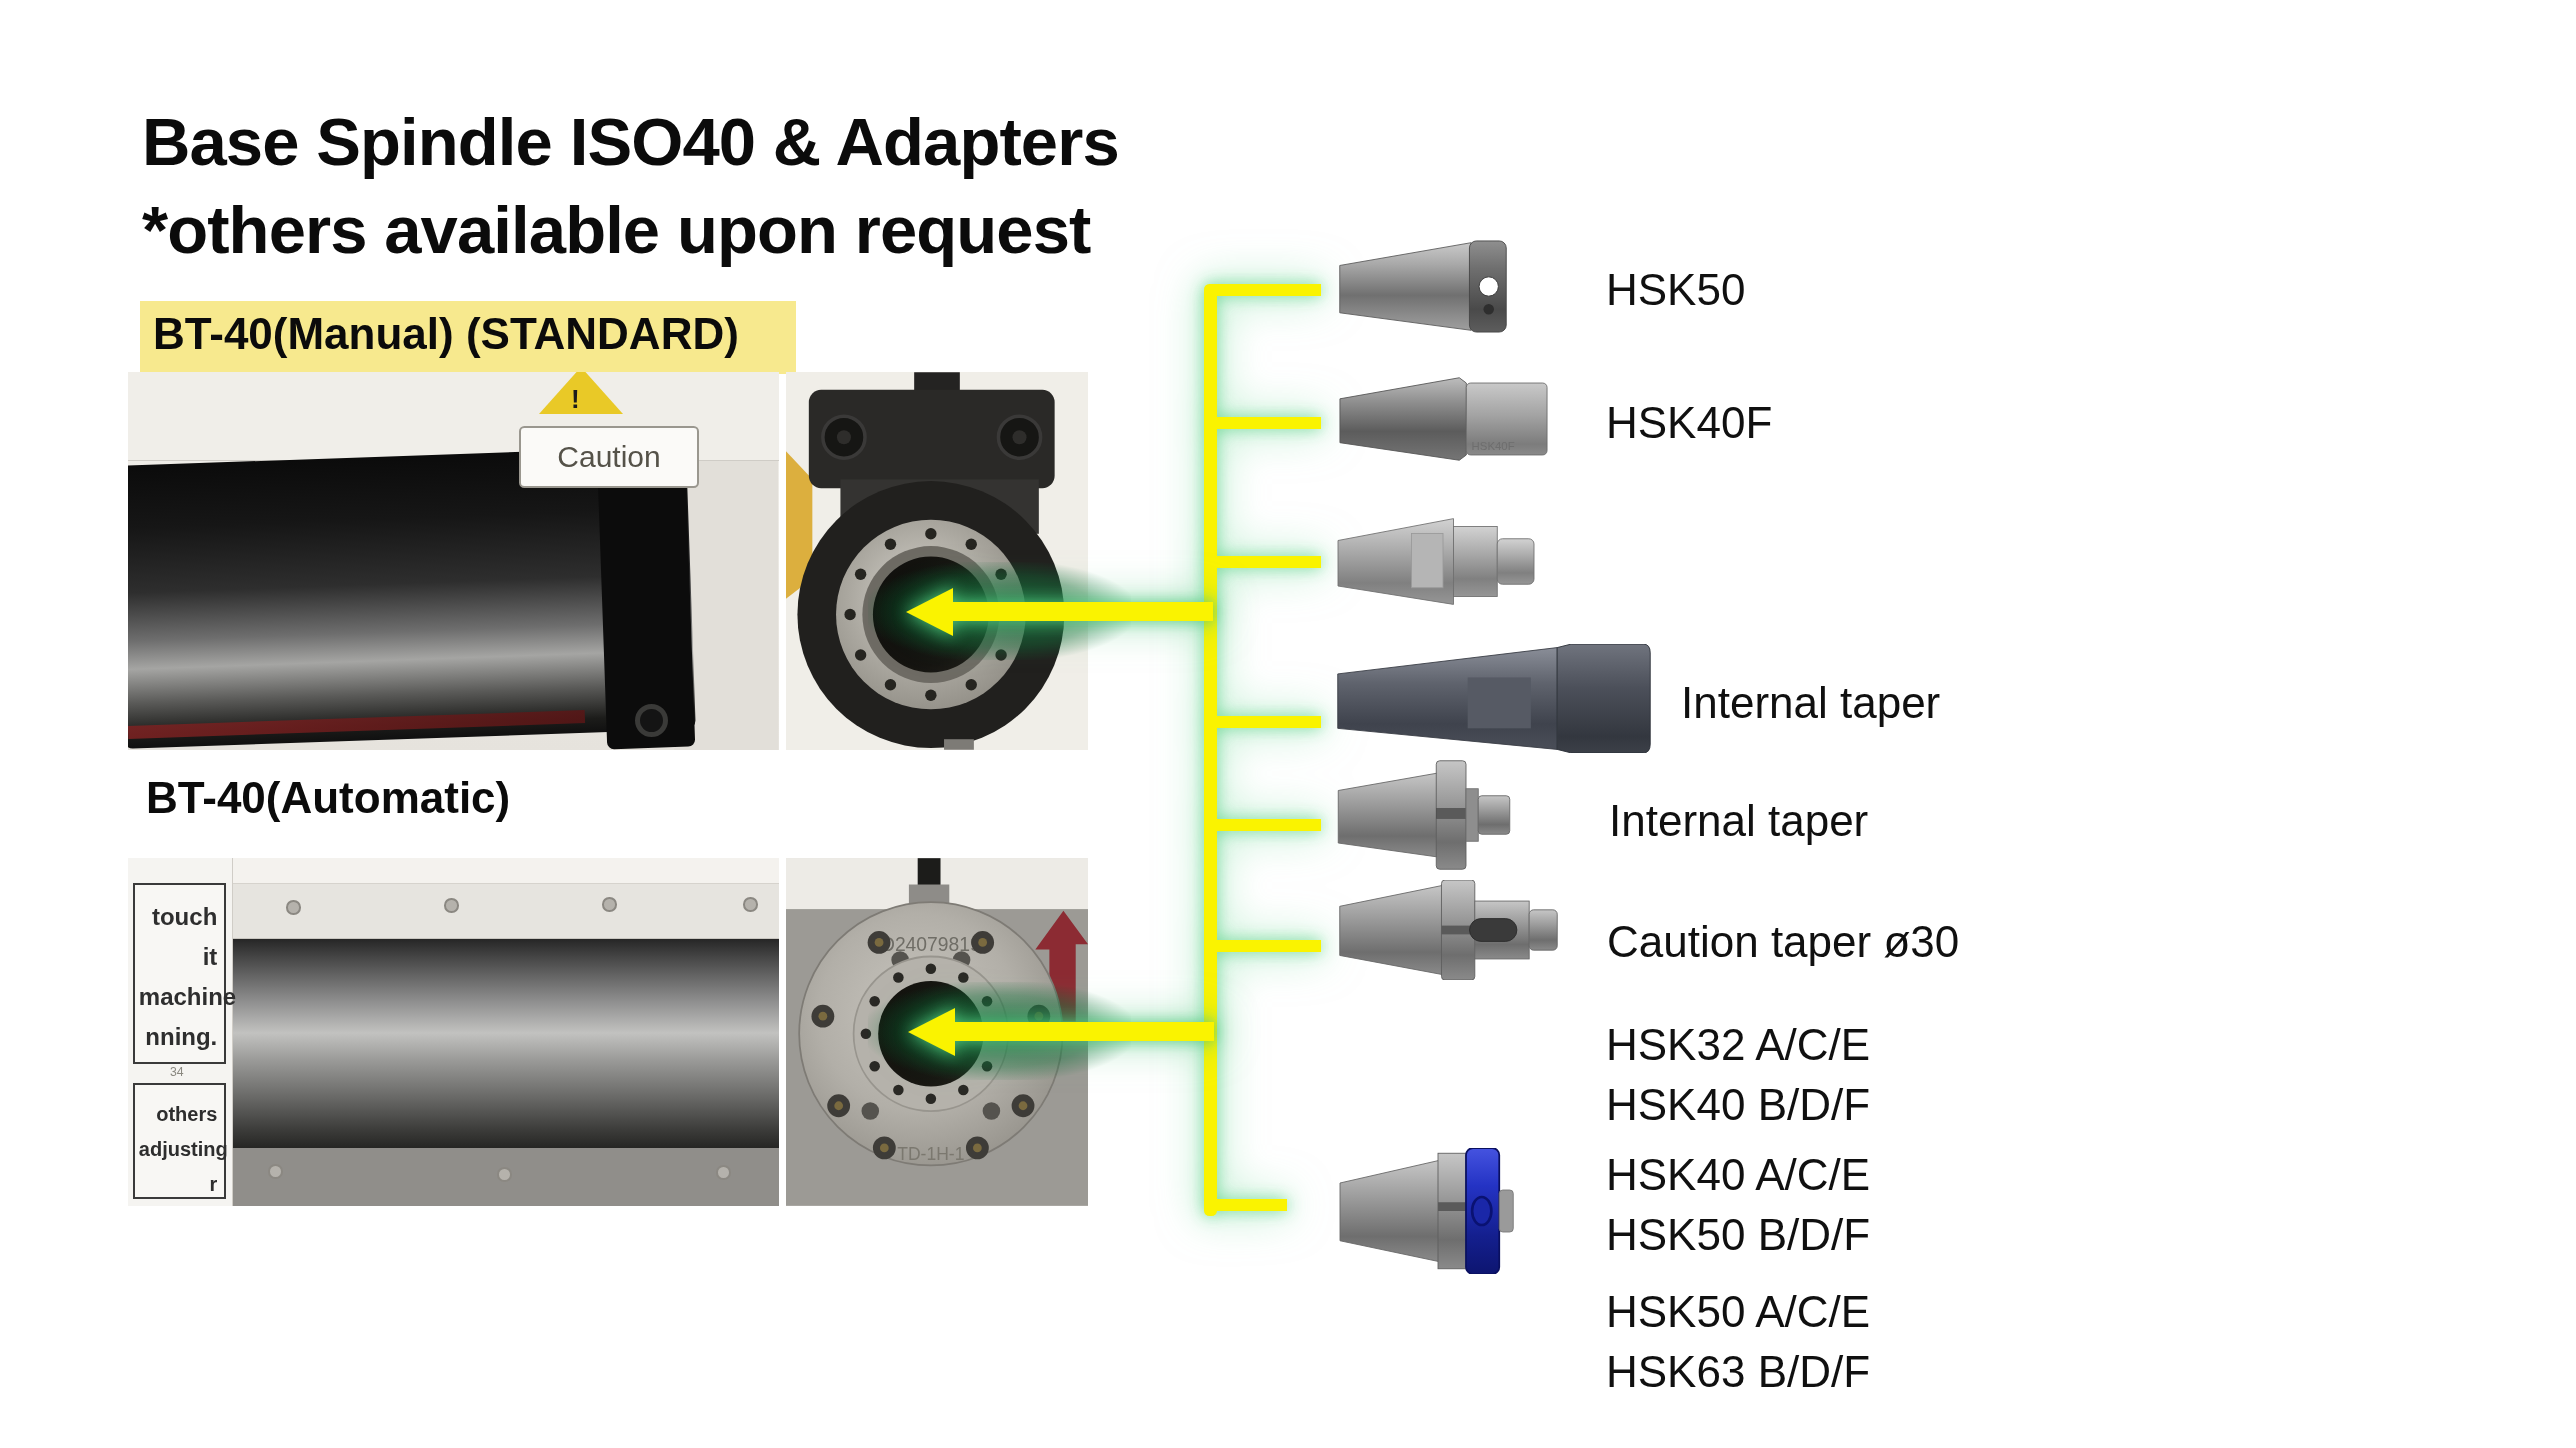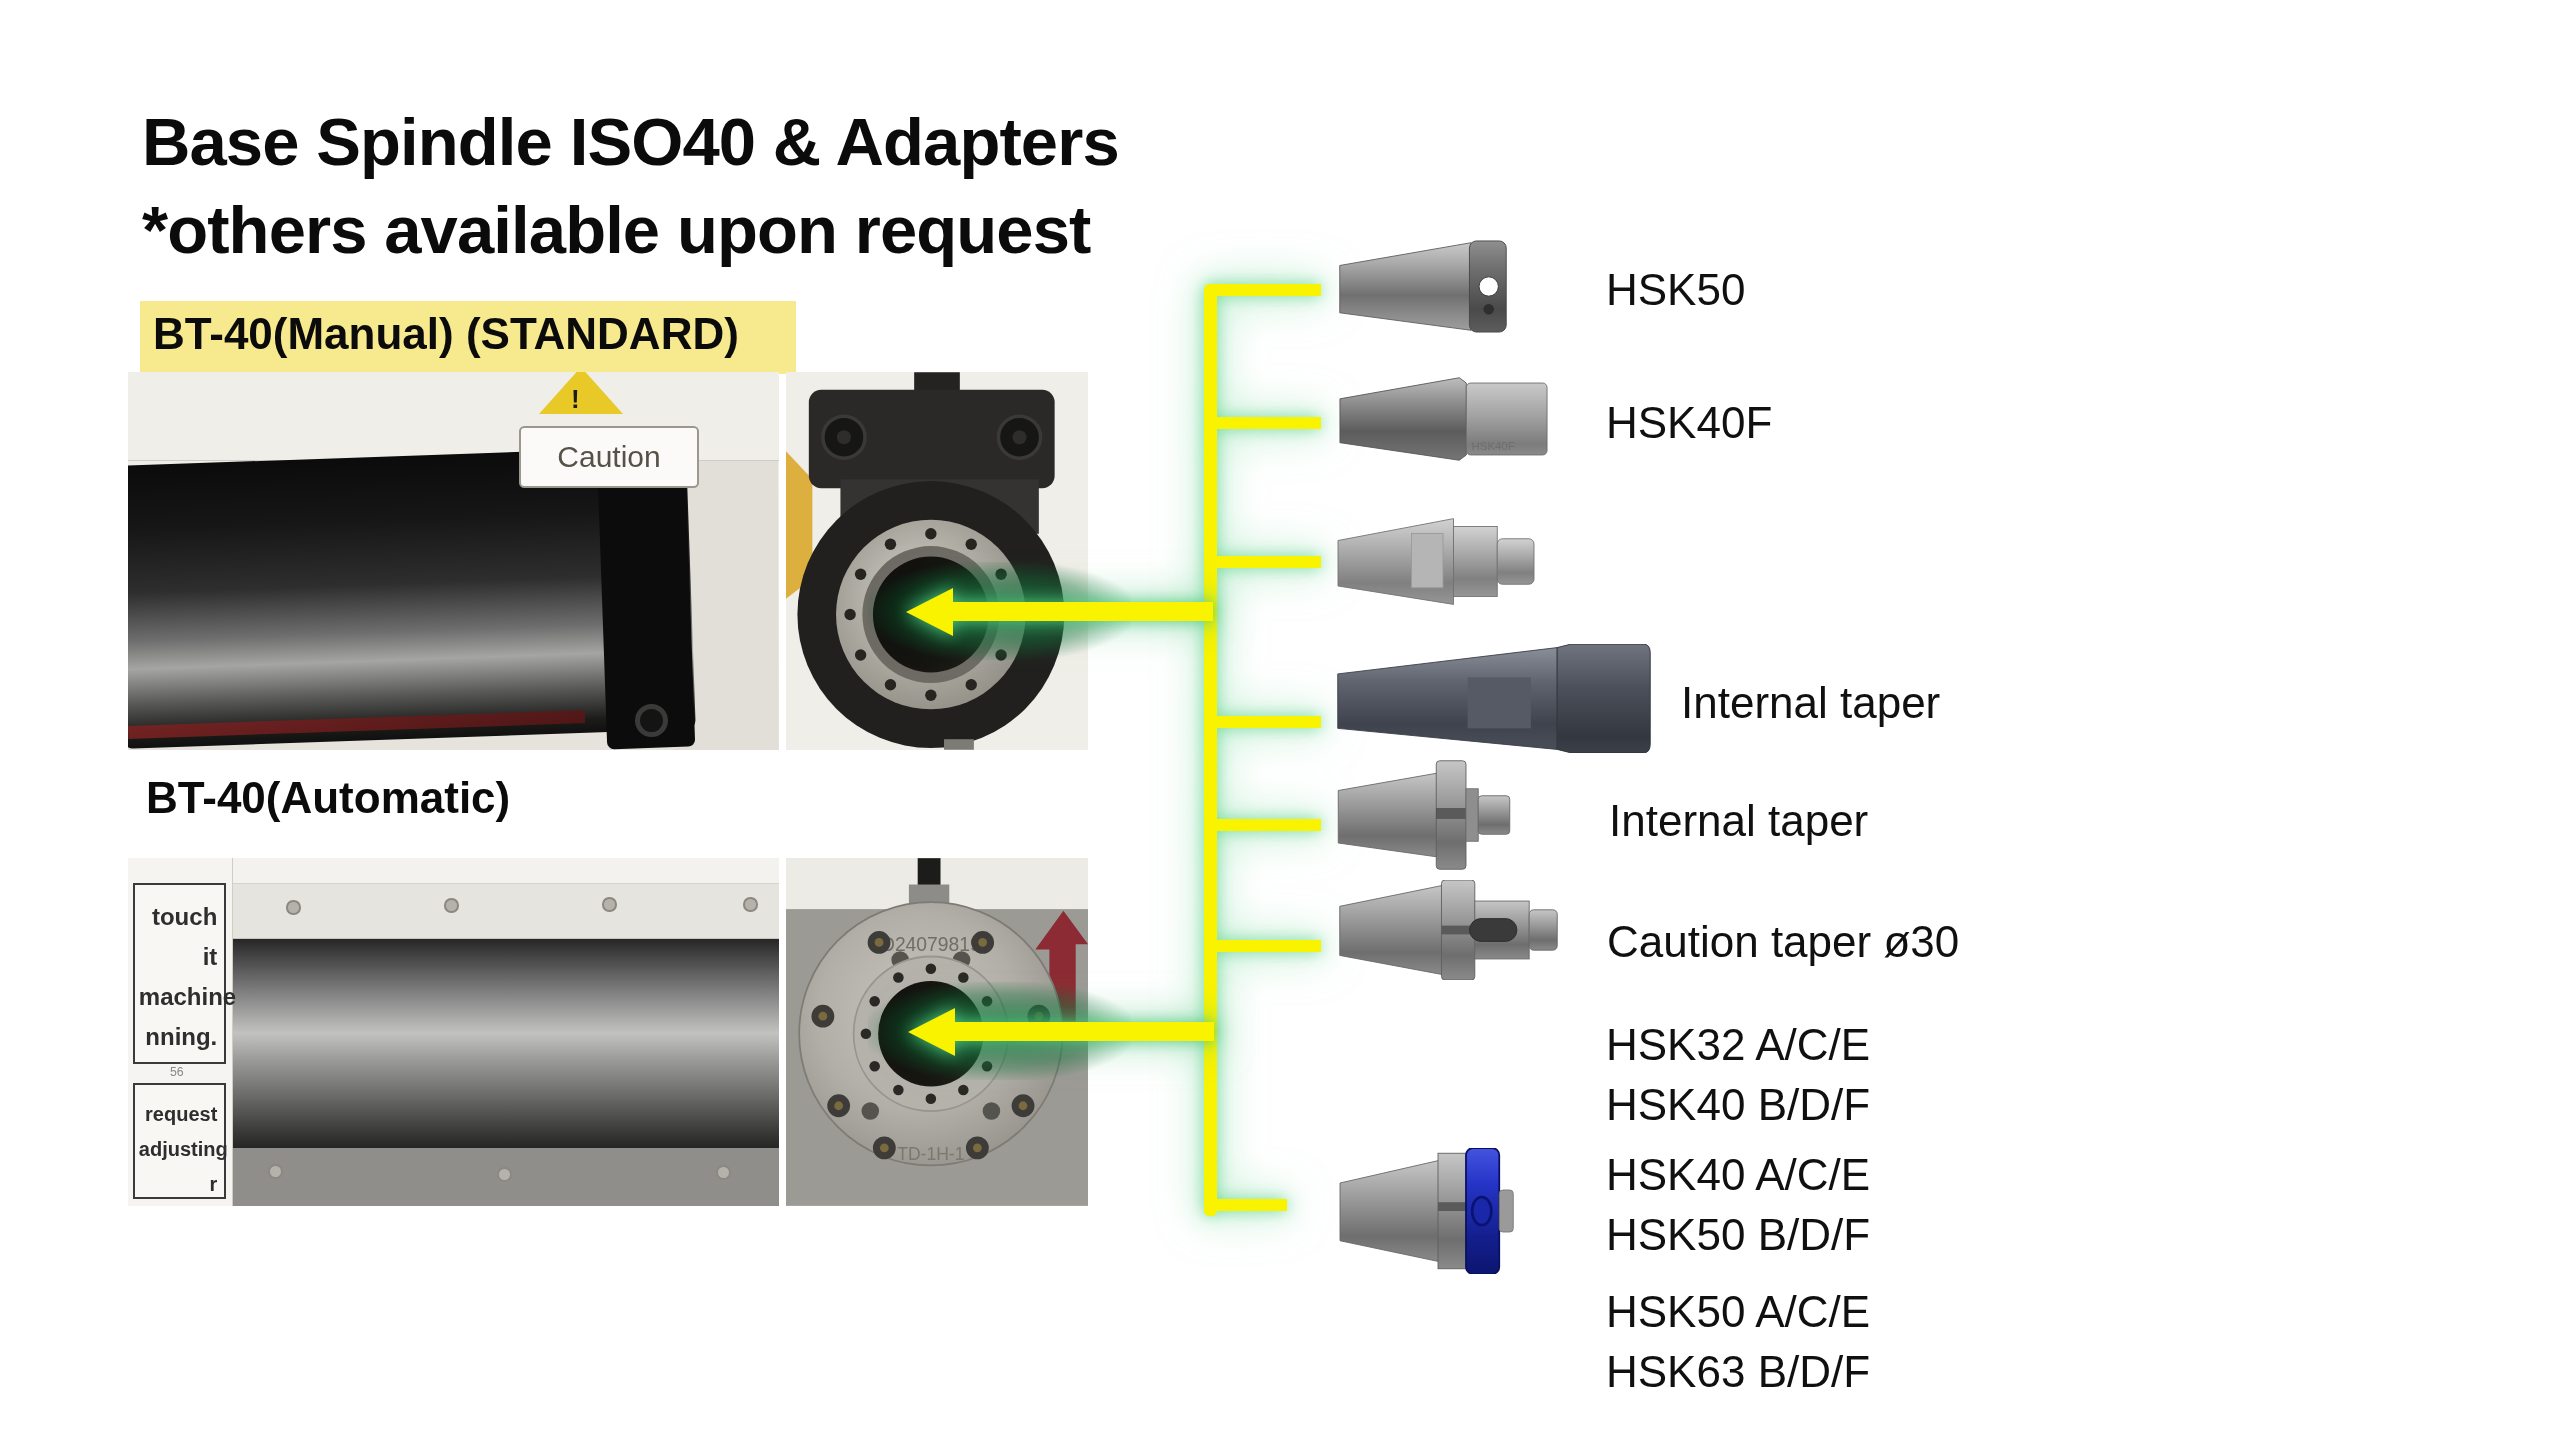--- a/index.html
+++ b/index.html
@@ -146,23 +146,23 @@
     <div class="abs p3-ledge"></div>
     <div class="abs p3-band"></div>
     <div class="abs p3-cyl"></div>
     <div class="abs p3-floor"></div>
     <div class="abs p3-plate"></div>
     <div class="p3-box p3-box1">
       <div>touch it</div>
       <div>machine</div>
       <div>nning.</div>
     </div>
-    <div class="abs p3-note">56</div>
+    <div class="abs p3-note">34</div>
     <div class="p3-box p3-box2">
-      <div>request</div>
+      <div>others</div>
       <div>adjusting</div>
       <div>r servicing.</div>
     </div>
     <div class="screw" style="left:158px;top:42px;"></div>
     <div class="screw" style="left:316px;top:40px;"></div>
     <div class="screw" style="left:474px;top:39px;"></div>
     <div class="screw" style="left:615px;top:39px;"></div>
     <div class="screw" style="left:140px;top:306px;"></div>
     <div class="screw" style="left:369px;top:309px;"></div>
     <div class="screw" style="left:588px;top:307px;"></div>

